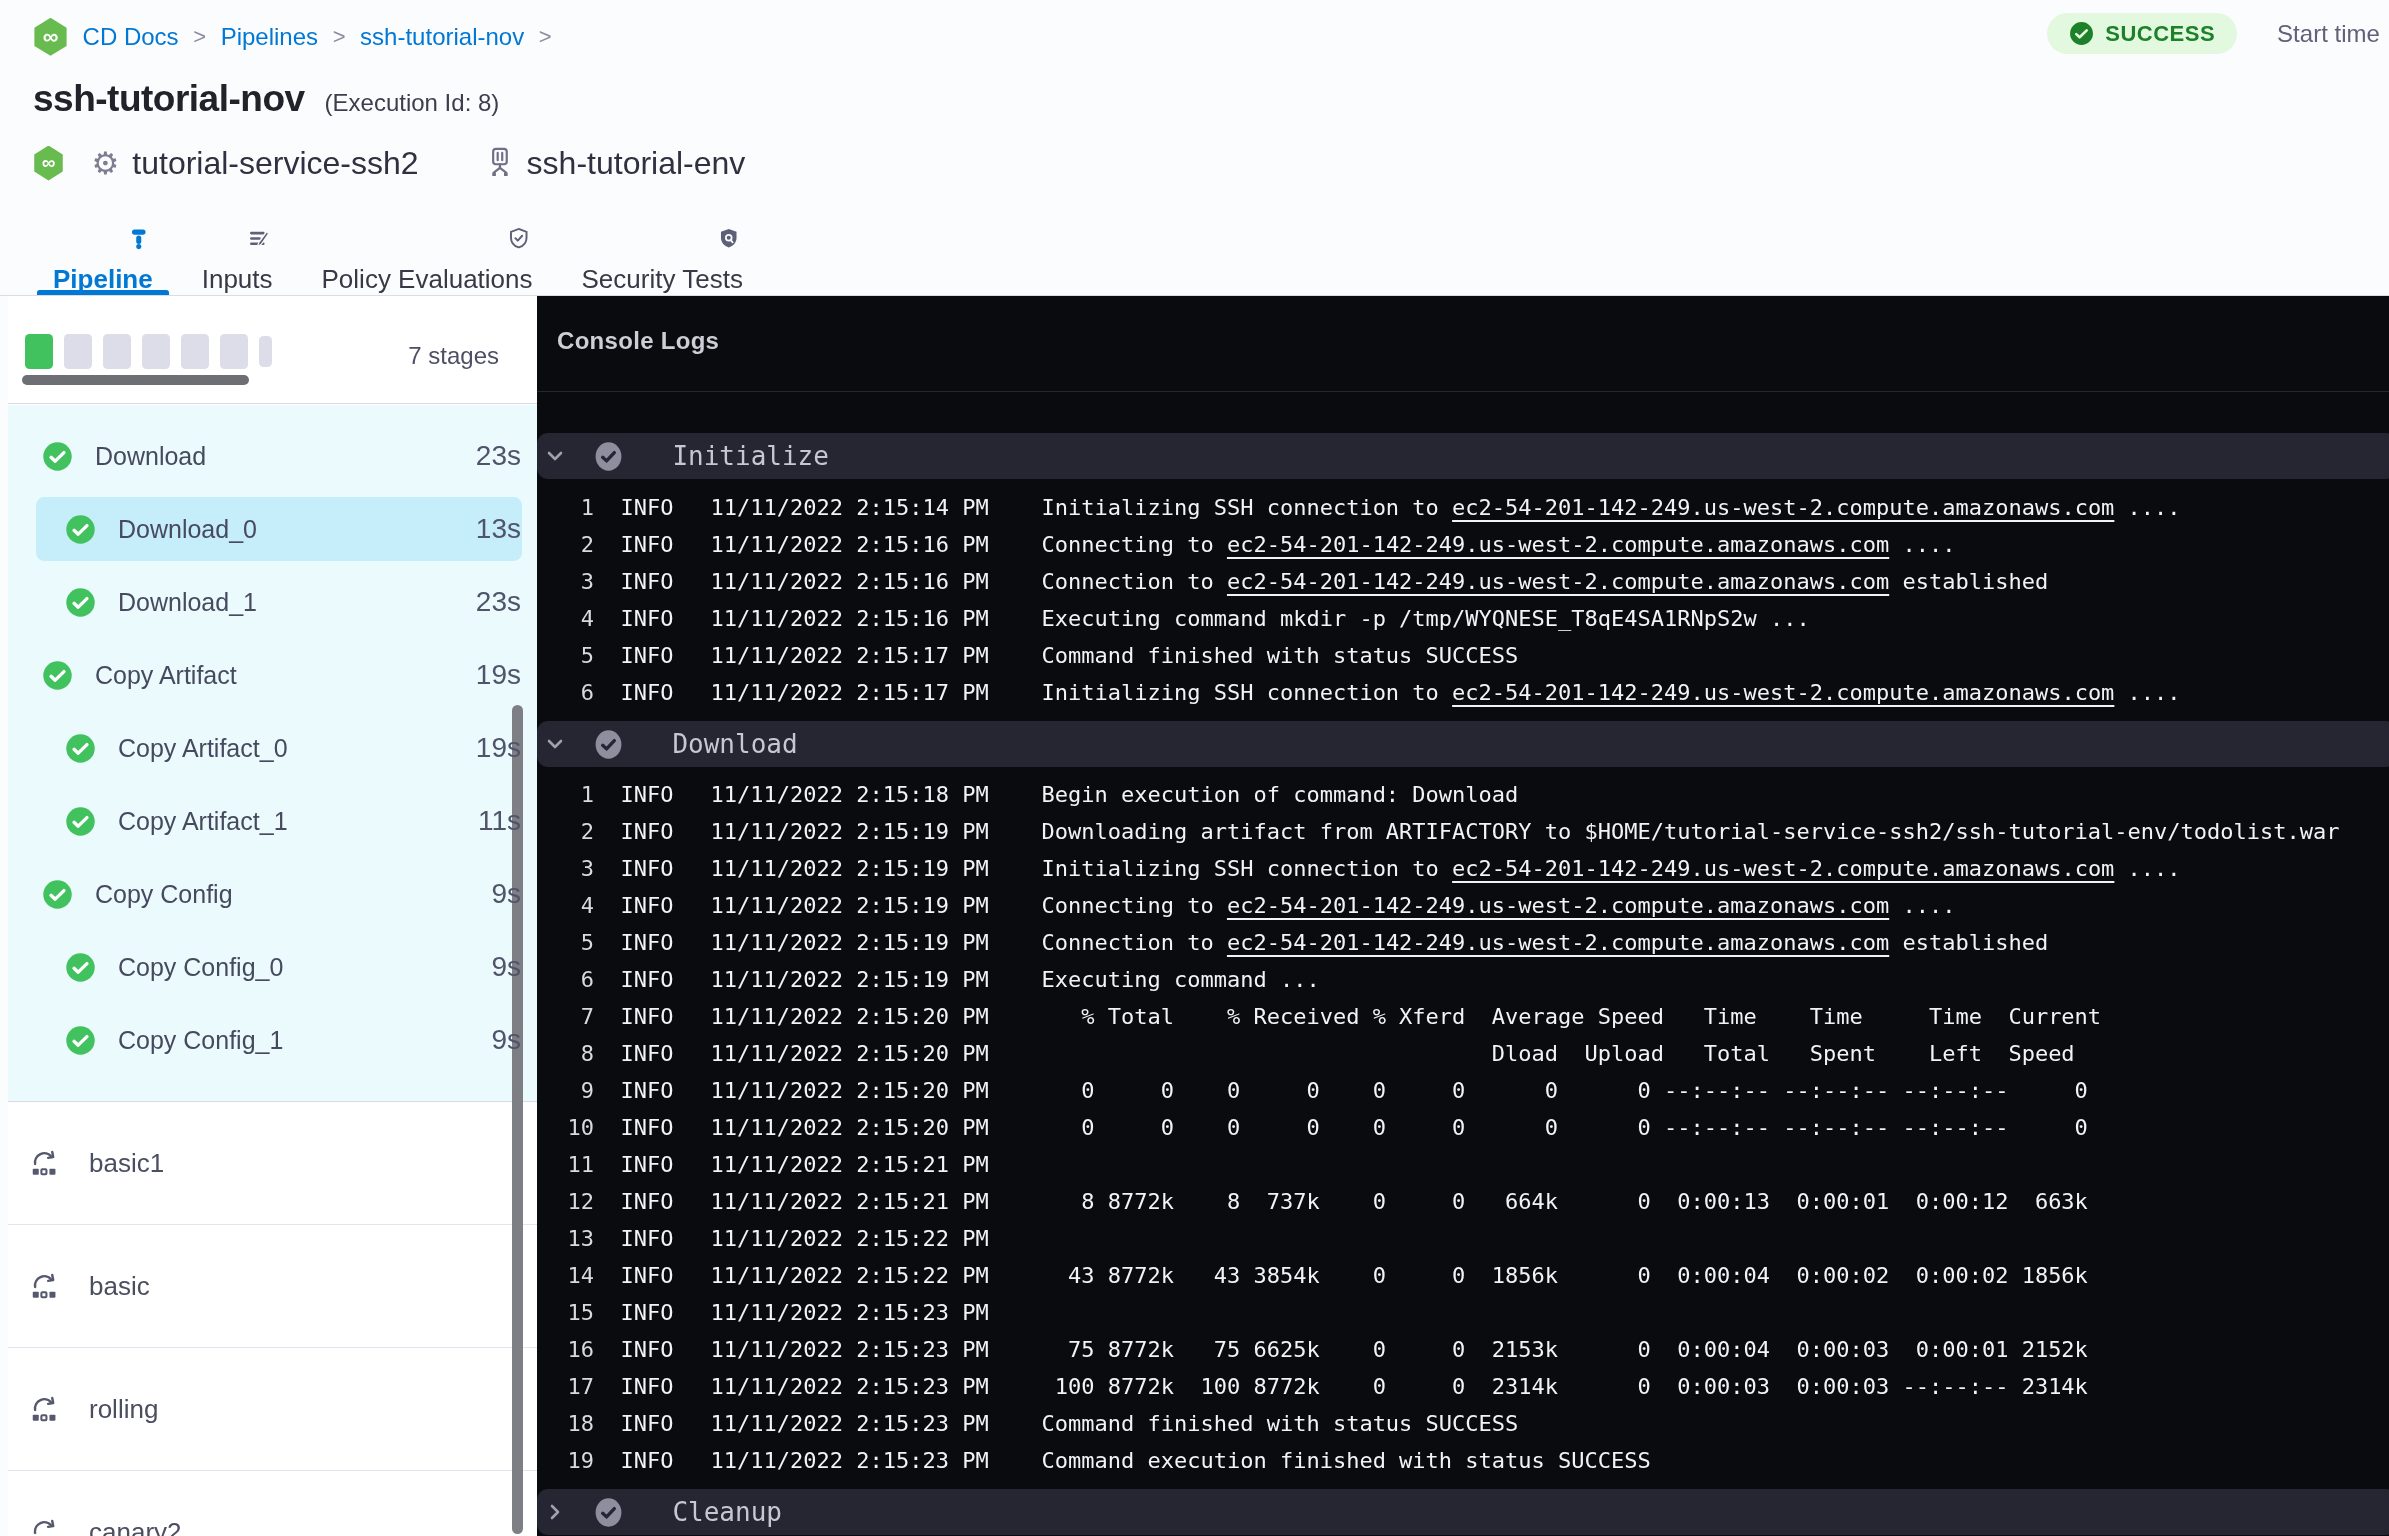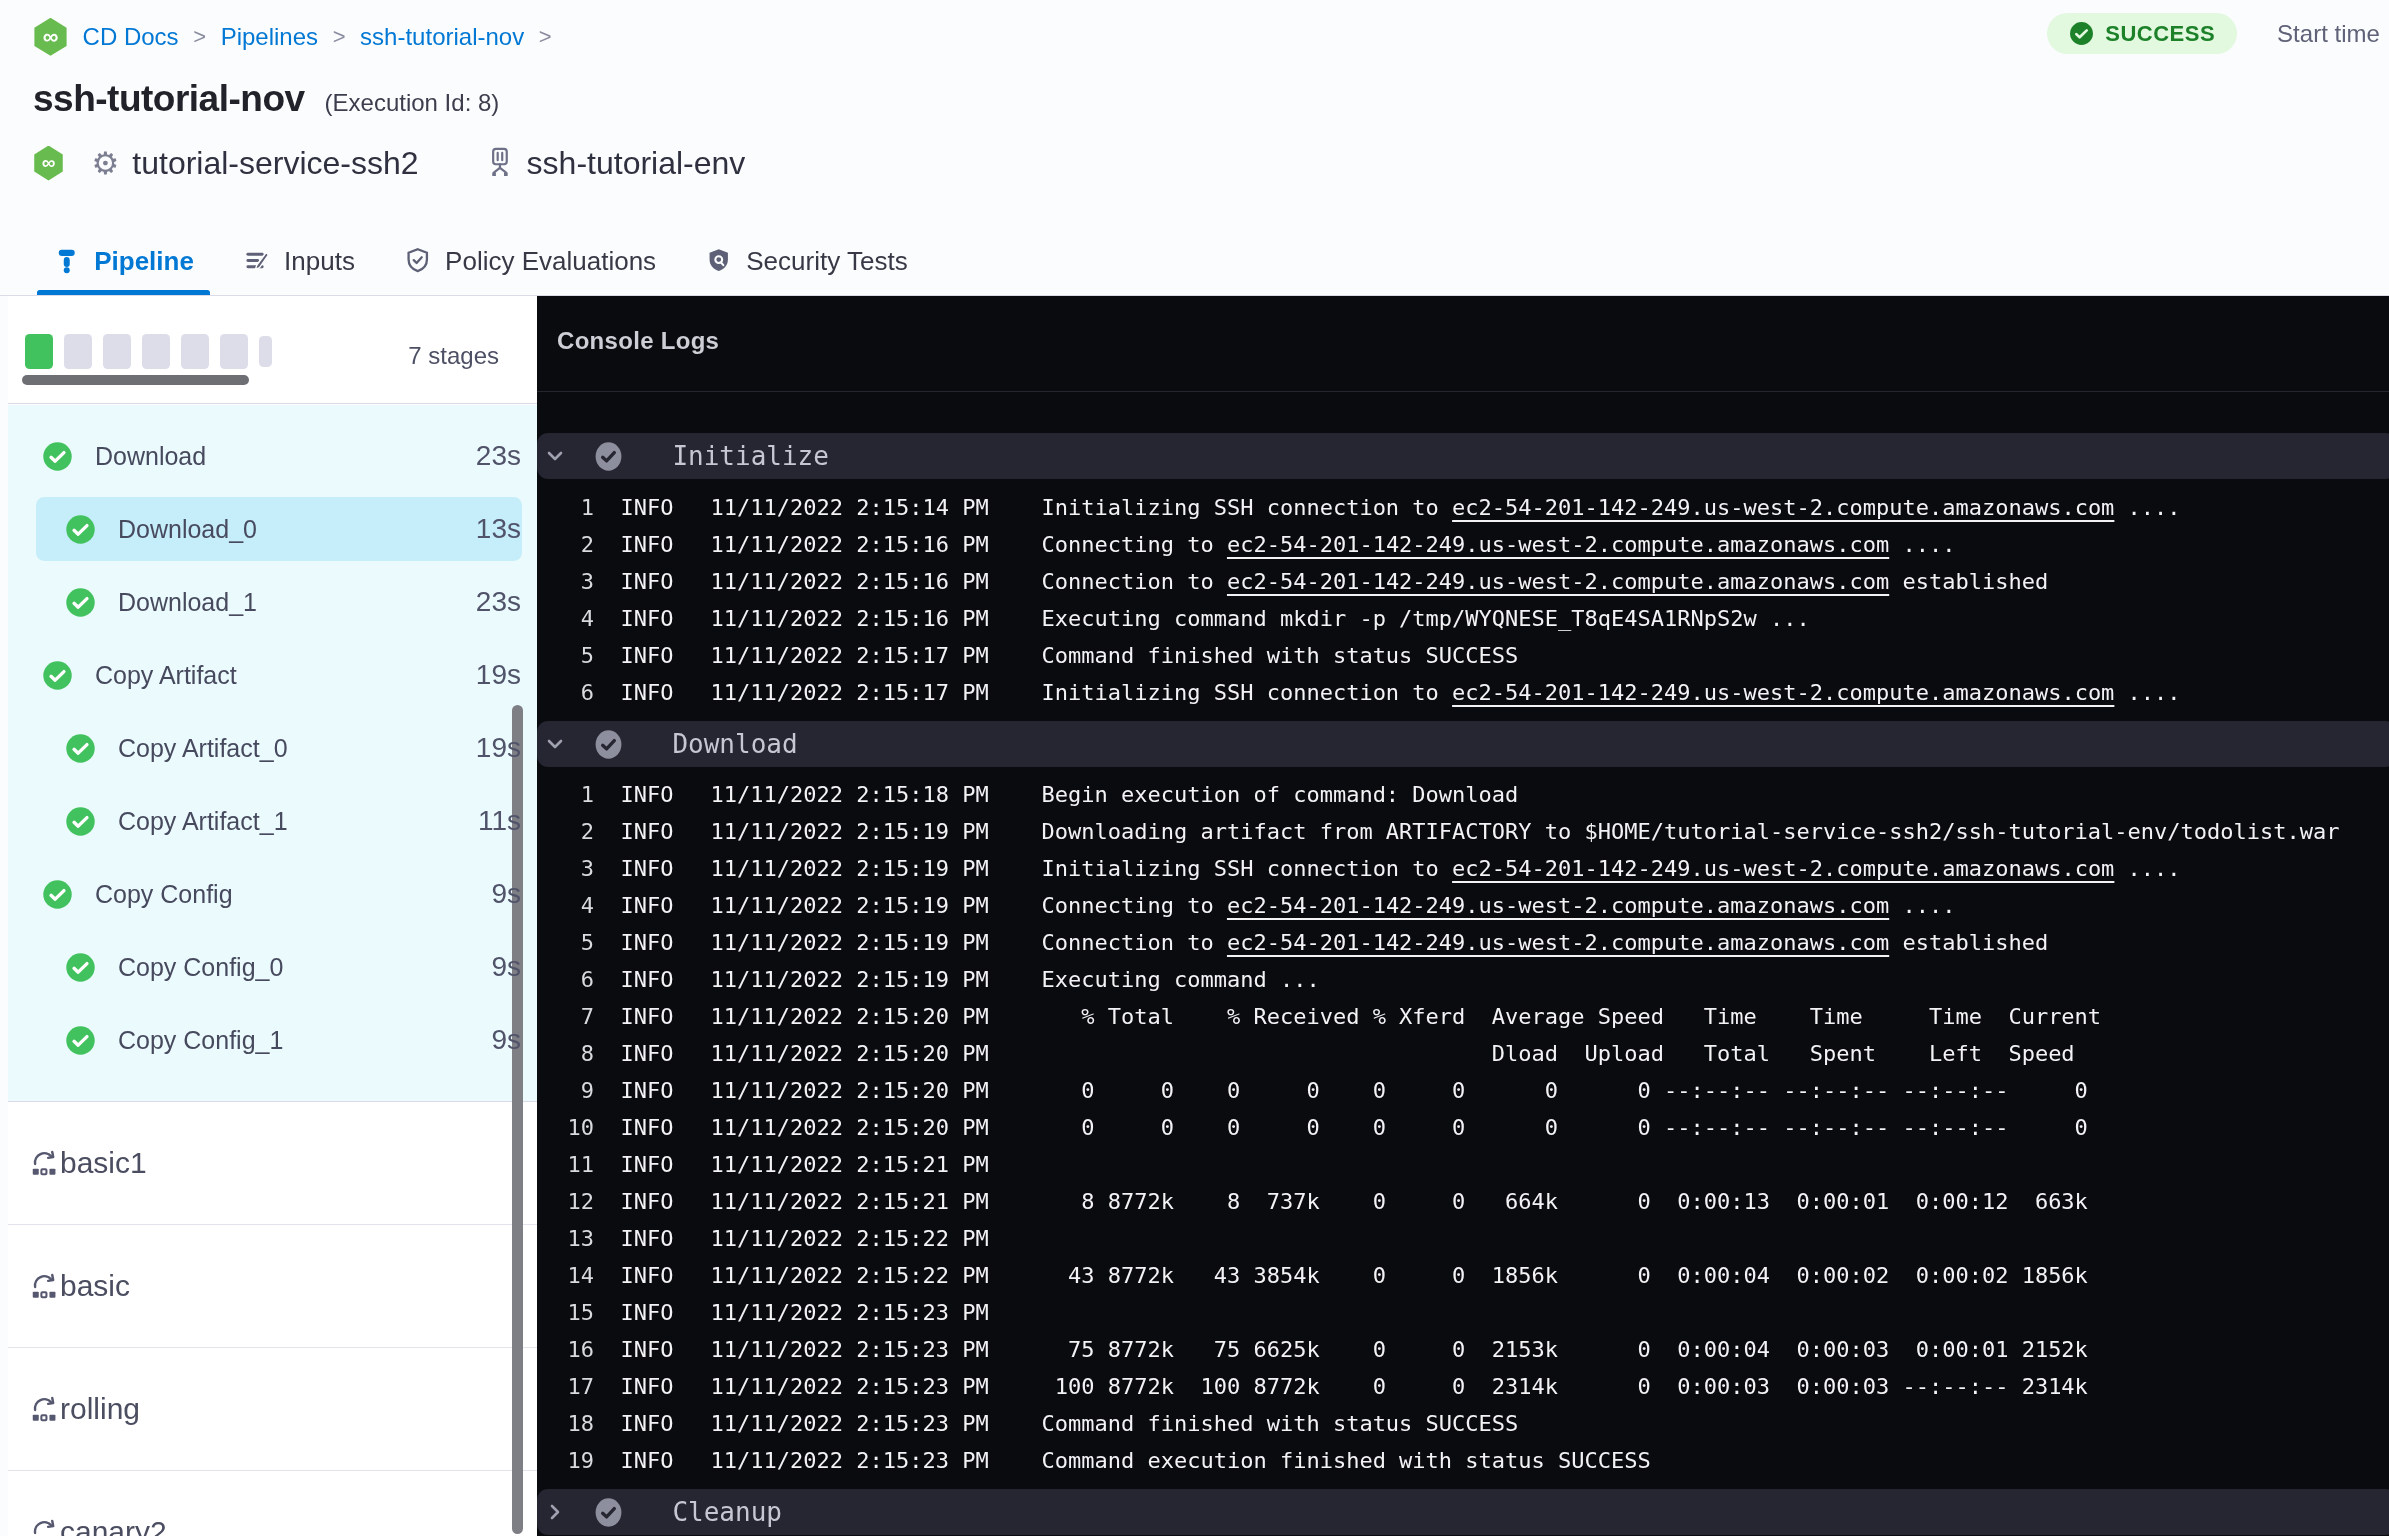--- a/index.html
+++ b/index.html
@@ -17,21 +17,21 @@
   .status-badge span { color:var(--badge-text,#1c8128); font-weight:bold; font-size:22px; letter-spacing:0.5px; }
   .start-time { color:#5f6278; font-size:24px; white-space:nowrap; }
   .title-row { position:absolute; left:33px; top:78px; display:flex; align-items:baseline; gap:20px; }
   .page-title { font-size:37px; font-weight:bold; color:#22222a; letter-spacing:-0.5px; }
   .exec-id { font-size:24px; color:#3c3e4e; }
   .meta-row { position:absolute; left:33px; top:142px; height:42px; display:flex; align-items:center; }
   .meta-label { font-size:32px; color:#2f3140;text-align:right; }
   .gear-glyph { font-size:31px; color:#7c7e92; margin:0 13px 0 27.5px; line-height:1; }
   .meta-env-icon { margin:0 13px 0 66px; }
   .tabs { position:absolute; left:53px; bottom:0; height:68px; display:flex; align-items:center; gap:49px; }
-  .tab { position:relative; height:68px; display:flex; align-items:center; gap:13.7px; cursor:pointer; }
+  .tab { position:relative; height:68px; display:flex; align-items:flex-end; gap:13.7px; cursor:pointer;flex-direction:column; }
   .tab .tab-label { font-size:26px; color:#383946; }
   .tab.active .tab-label { color:var(--accent,#0278d5); font-weight:bold; }
   .tab .underline { display:none; }
   .tab.active .underline { display:block; position:absolute; left:-16.5px; right:-16.5px; bottom:0; height:5.5px; border-radius:2.7px 2.7px 0 0; background:var(--accent,#0278d5); }
 
   
   .page-body { position:absolute; left:8px; top:296px; width:2389px; height:1240px; display:flex; }
 
   
   .sidebar { position:relative; width:529px; height:1240px; background:#ffffff; overflow:hidden; flex:0 0 auto; }
@@ -48,21 +48,21 @@
   .stage-row .sel-bg { display:none; }
   .stage-row.selected .sel-bg { display:block; position:absolute; left:27.5px; right:14.6px; top:4.6px; bottom:4.6px; background:var(--selected,#c6edfa); border-radius:8.2px; z-index:0; }
   .stage-row > * { position:relative; z-index:1; }
   .stage-row .st-icon { margin-left:34px; width:31px; height:31px; flex:0 0 auto; }
   .stage-row.child .st-icon { margin-left:57px; }
   .stage-row .st-label { margin-left:22px; font-size:25px; color:#474a5e; }
   .stage-row .st-dur { margin-left:auto; margin-right:16px; font-size:28px; color:#51536a; }
   .pipeline-list { position:absolute; left:0; top:806px; width:529px; }
   .pipe-row { height:123px; display:flex; align-items:center; border-bottom:0.9px solid #e2e3ec; cursor:pointer; background:#fff; }
   .pipe-row .p-icon { margin-left:21px; width:30px; height:30px; flex:0 0 auto; }
-  .pipe-row .p-label { margin-left:1px; font-size:30px; color:#4b4d60; }
+  .pipe-row .p-label { margin-left:30px; font-size:26px; color:#4b4d60; }
   .sidebar-scrollbar { position:absolute; left:504px; top:409px; width:11px; height:829px; border-radius:5.5px; background:#7e7f85; }
 
   
   .console { position:relative; flex:1; background:var(--console-bg,#0a0b0e); overflow:hidden; color:#f3f3f5; }
   .console-header { height:96px; border-bottom:0.9px solid #26272e; padding:31px 0 0 20px; }
   .console-title { font-size:24px; font-weight:bold; color:#cdced6; letter-spacing:0.3px; }
   .console-content { padding-top:41px; }
   .section-bar { height:46px; display:flex; align-items:center; background:var(--section-bar,#252631); border-radius:11px; cursor:pointer; }
   .section-bar .chev { margin-left:6.4px; width:24px; height:24px; flex:0 0 auto; display:flex; align-items:center; justify-content:center; }
   .section-bar .sec-check { margin-left:26px; width:31px; height:31px; flex:0 0 auto; }

